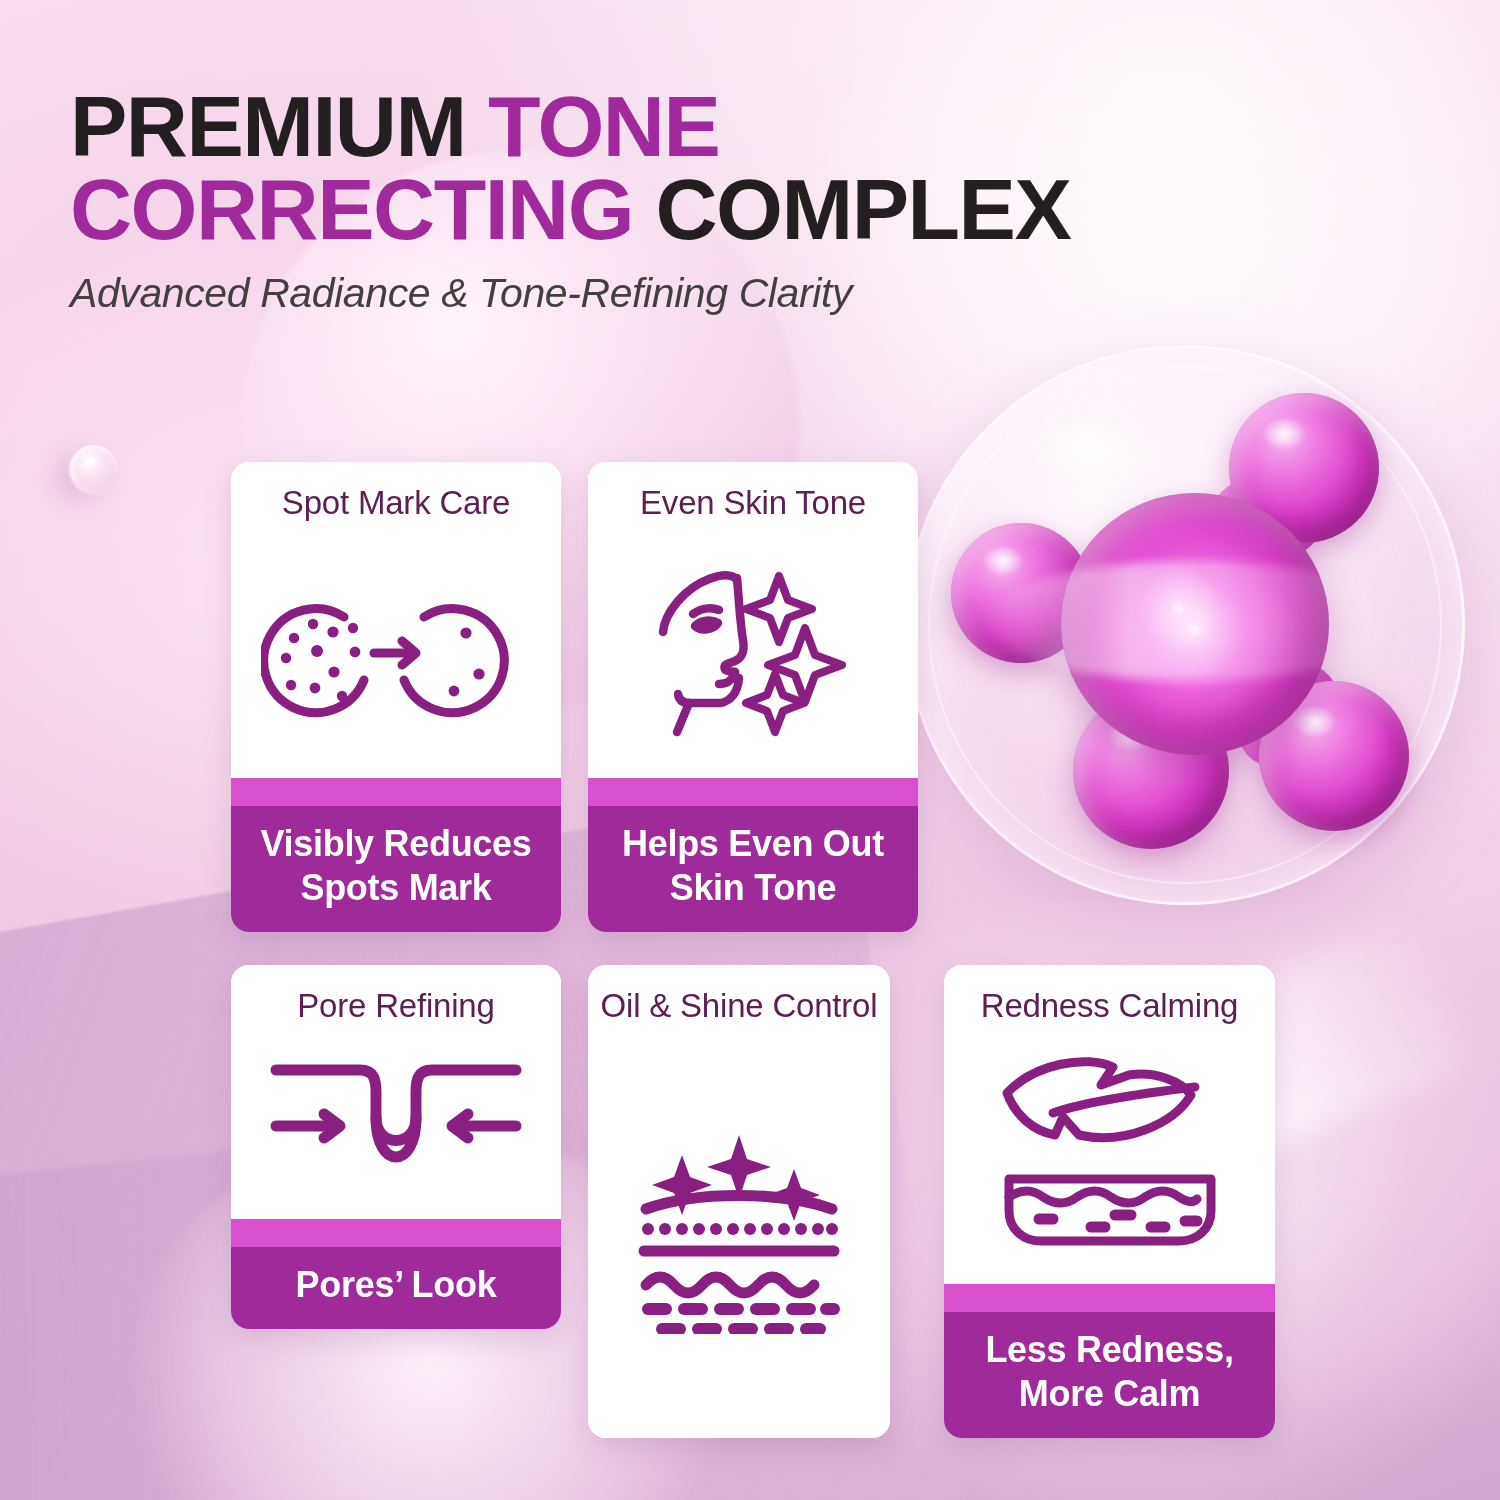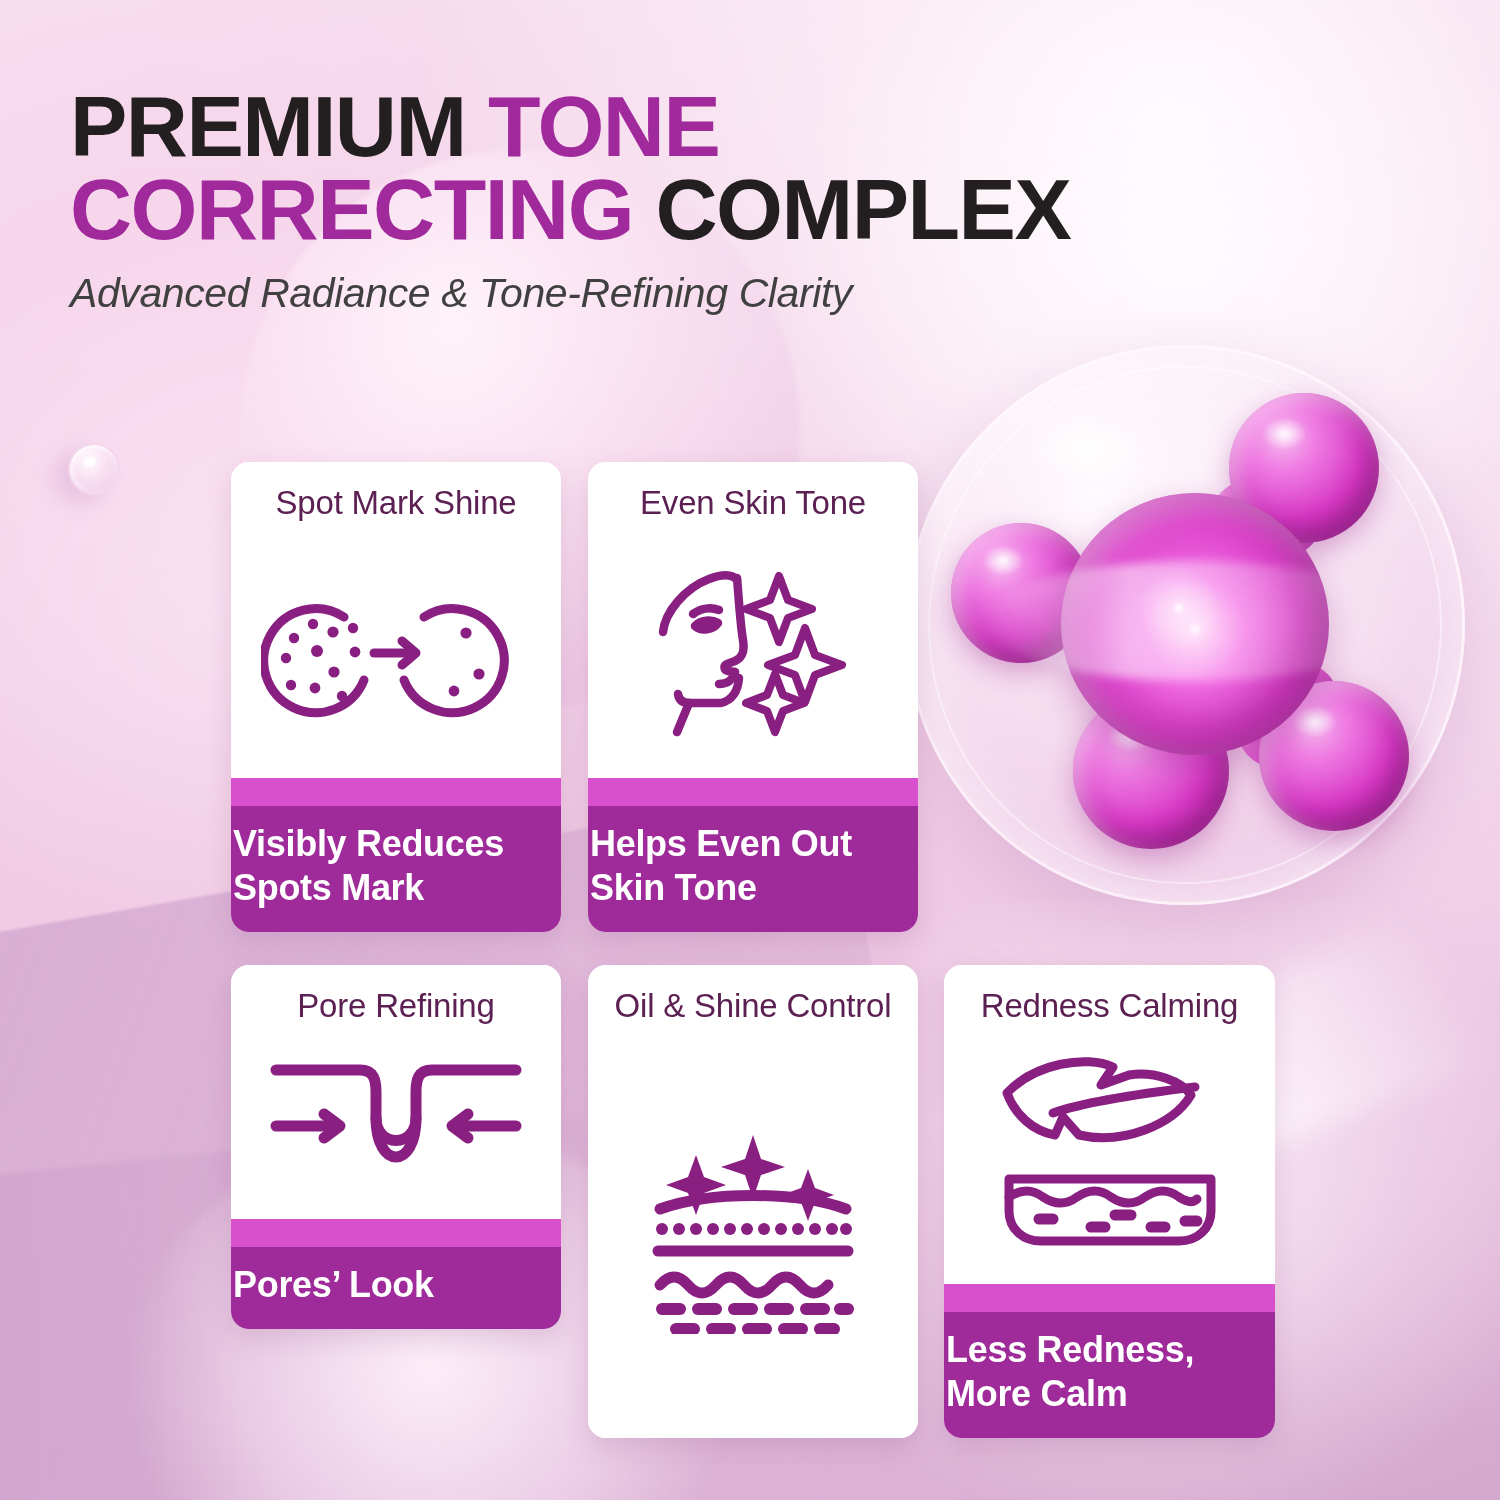--- a/index.html
+++ b/index.html
@@ -175,21 +175,21 @@
     letter-spacing:-0.2px;
     margin-top:22px;
     white-space:nowrap;
   }
   .card-icon { flex:1; display:flex; align-items:center; justify-content:center; width:100%; }
   .card-icon svg { display:block; }
   .band { background:#9f2a99; }
   .band-strip { height:28px; background:#d950cf; }
   .band-text {
     color:#ffffff; font-weight:bold; font-size:36px; line-height:1.22;
-    padding:16px 2px 22px; letter-spacing:-0.3px;
+    text-align:center; padding:16px 2px 22px; letter-spacing:-0.3px;
   }
   .band-text .ln { display:block; white-space:nowrap; }
 </style>
 </head>
 <body>
 
 <div id="bg">
   <div class="bg-base"></div>
   <div class="bg-soft2"></div>
   <div class="bg-soft1"></div>
@@ -228,21 +228,21 @@
       <div class="star"></div>
     </div>
     <div class="glass-sheen"></div>
   </div>
 </div>
 
 <div id="grid">
 
   <div class="card" style="left:231px; top:462px; width:330px; height:470px;">
     <div class="card-top">
-      <div class="card-title">Spot Mark Shine</div>
+      <div class="card-title">Spot Mark Care</div>
       <div class="card-icon">
         <svg width="270" height="150" viewBox="0 0 270 150">
           <g fill="none" stroke="#8a1f82" stroke-width="9" stroke-linecap="round">
             <path d="M83 42 A52 52 0 1 0 103 105"></path>
             <path d="M163 42 A52 52 0 1 1 143 105"></path>
           </g>
           <g fill="#8a1f82">
             <circle cx="52" cy="49" r="5.2"></circle>
               <circle cx="33" cy="63" r="5.2"></circle>
             <circle cx="72" cy="57" r="5.6"></circle>
@@ -325,21 +325,21 @@
       </div>
     </div>
     <div class="band">
       <div class="band-strip"></div>
       <div class="band-text">
         <span class="ln">Pores’ Look</span>
       </div>
     </div>
   </div>
 
-  <div class="card" style="left:588px; top:965px; width:330px; height:473px;">
+  <div class="card" style="left:588px; top:965px; width:302px; height:473px;">
     <div class="card-top">
       <div class="card-title">Oil &amp; Shine Control</div>
       <div class="card-icon">
         <svg width="230" height="205" viewBox="0 0 230 205">
           <g fill="#8a1f82">
             <path d="M115 6 L123 30 L147 38 L123 46 L115 70 L107 46 L83 38 L107 30 Z"></path>
             <path d="M58 26 L66 48 L88 56 L66 64 L58 86 L50 64 L28 56 L50 48 Z"></path>
             <path d="M170 40 L177 59 L196 66 L177 73 L170 92 L163 73 L144 66 L163 59 Z"></path>
           </g>
           <g fill="none" stroke="#8a1f82" stroke-width="11" stroke-linecap="round">

